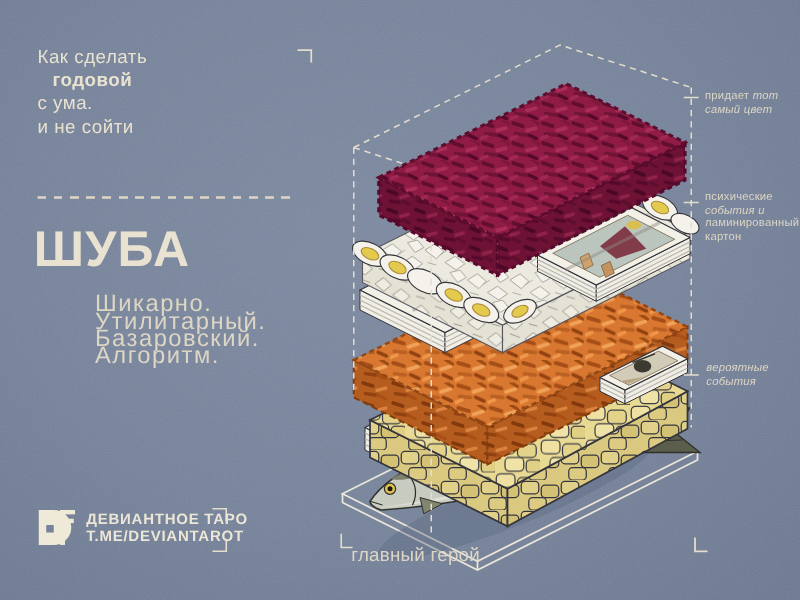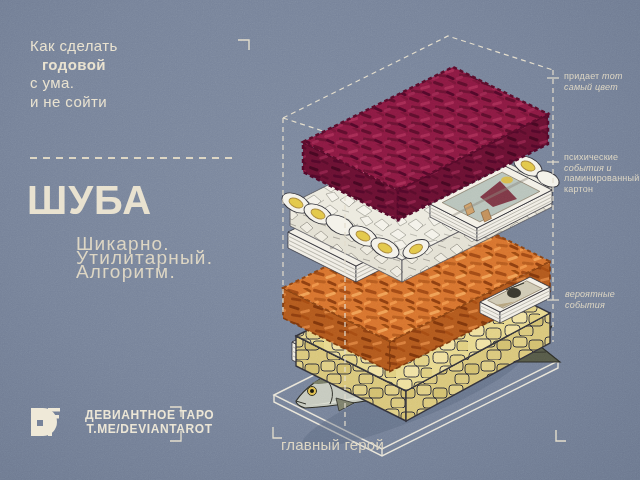--- a/index.html
+++ b/index.html
@@ -14,21 +14,21 @@
     font-family:"Liberation Sans", sans-serif;
     -webkit-font-smoothing:antialiased;
   }
   .abs{position:absolute;}
   .headline{left:30px;top:37px;font-size:15px;line-height:18.6px;letter-spacing:.4px;color:var(--c-cream-bright);}
   .headline .b{font-weight:bold;text-align:center;}
   .divider{left:30px;top:157px;width:204px;height:2px;
     background:repeating-linear-gradient(90deg,var(--c-cream) 0 7px,transparent 7px 13px);}
   .title{left:27px;top:168px;font-size:40px;line-height:64px;font-weight:bold;letter-spacing:1px;color:var(--c-cream-bright);}
   .subtitle{left:30px;top:237px;font-size:19px;line-height:13.8px;letter-spacing:1.2px;color:var(--c-cream);margin-left:46px;}
-  .logo{left:30px;top:407px;display:flex;align-items:flex-start;gap:24px;text-align:center;}
+  .logo{left:30px;top:407px;display:flex;align-items:flex-start;gap:8px;}
   .logo-text{font-size:12px;line-height:14px;font-weight:bold;letter-spacing:.6px;color:#ece6d6;padding-top:1px;}
   .ann{font-size:9px;line-height:10.5px;font-weight:normal;letter-spacing:.2px;color:var(--c-cream);white-space:nowrap;}
   .ann i{font-style:italic;}
   .a1{left:564px;top:71px;}
   .a2{left:564px;top:152px;}
   .a3{left:565px;top:289px;}
   .a4{left:281px;top:440px;font-size:15px;}
   svg.scene{position:absolute;left:0;top:0;}
 </style>
 </head>
@@ -286,20 +286,21 @@
   <div>и не сойти</div>
 </div>
 
 <div class="abs divider"></div>
 
 <div class="abs title">ШУБА</div>
 
 <div class="abs subtitle">
   <div>Шикарно.</div>
   <div>Утилитарный.</div>
+  <div>Базаровский.</div>
   <div>Алгоритм.</div>
 </div>
 
 <div class="abs ann a1">
   <div><span>придает</span> <i>тот</i></div>
   <div><i>самый цвет</i></div>
 </div>
 
 <div class="abs ann a2">
   <div>психические</div>

